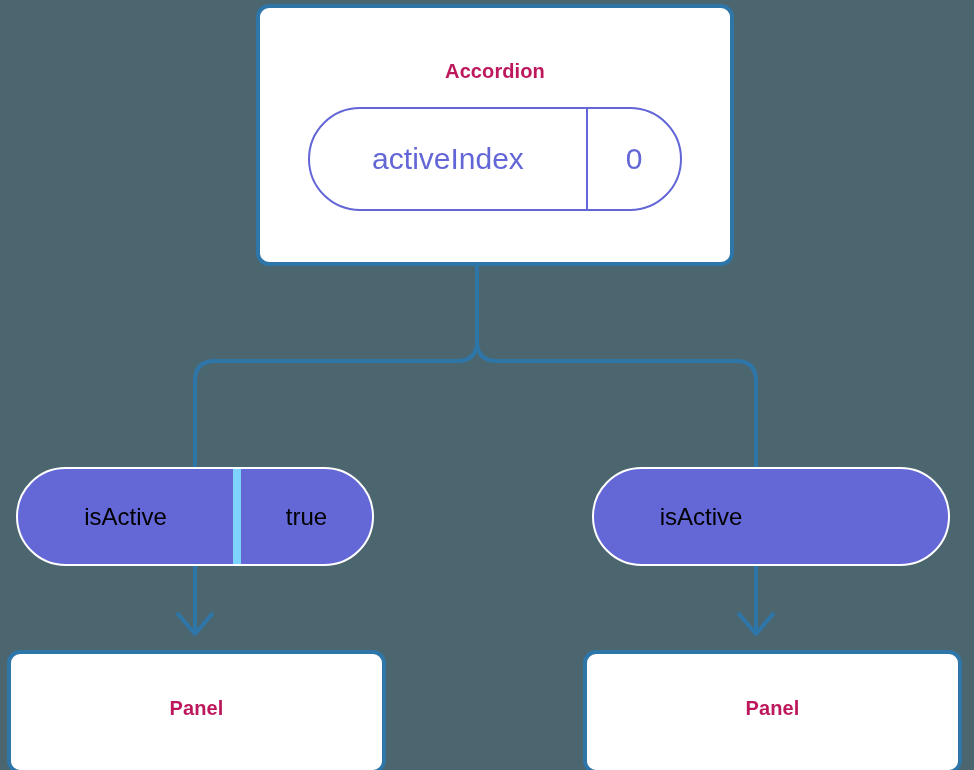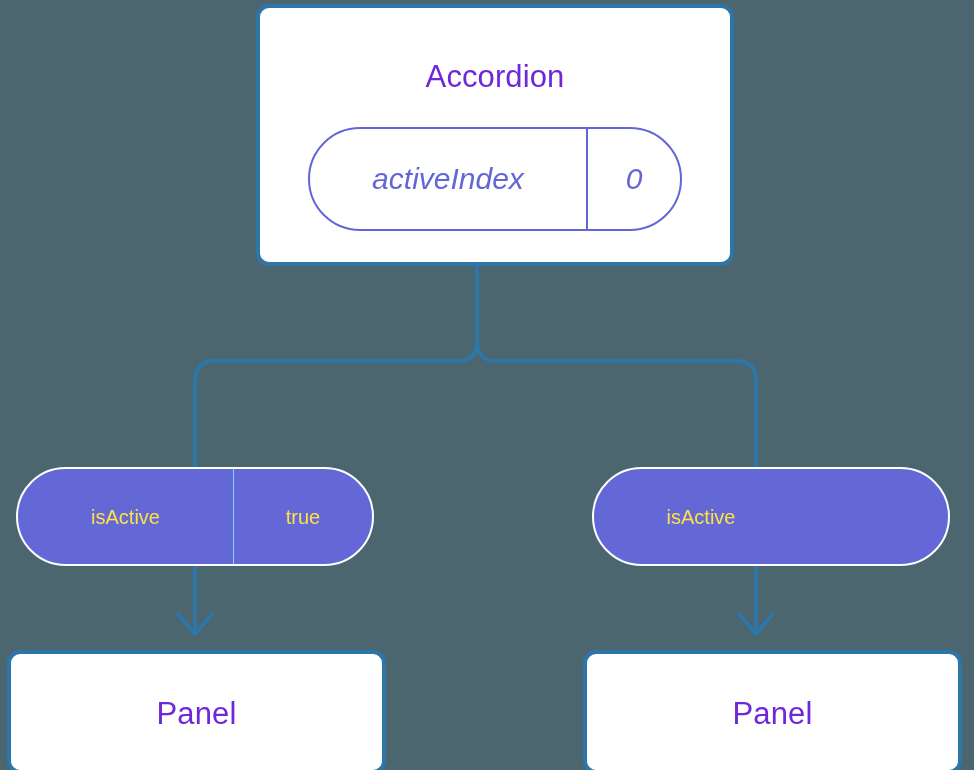--- a/index.html
+++ b/index.html
@@ -39,23 +39,23 @@
     box-sizing: border-box;
     background: #ffffff;
     border: 4px solid #2e76a8;
     border-radius: 13px;
     display: flex;
     flex-direction: column;
     align-items: center;
   }
 
   .card-title {
-    color: #6d28d9;
-    font-size: 31px;
-    font-weight: 400;
+    color: #be185d;
+    font-size: 20px;
+    font-weight: 700;
     letter-spacing: 0.1px;
     line-height: 1;
     white-space: nowrap;
   }
 
   
   #accordion-card {
     left: 256px;
     top: 4px;
     width: 478px;
@@ -90,51 +90,50 @@
     align-items: center;
     justify-content: center;
     box-sizing: border-box;
     white-space: nowrap;
     line-height: 1;
   }
 
   
   #active-index-pill {
     left: 308px;
-    top: 127px;
+    top: 107px;
     width: 374px;
     height: 104px;
     background: #ffffff;
     border: 2px solid #6366d6;
-    font-style: italic;
   }
   #active-index-pill .pill-cell {
     color: #6366d6;
     font-size: 30px;
   }
   #active-index-pill .pill-key   { width: 276px; }
   #active-index-pill .pill-value {
     flex: 1;
     border-left: 2px solid #6366d6;
   }
 
   
   .pill-filled {
     top: 467px;
     height: 99px;
     background: #6468d6;
     border: 2px solid #ffffff;
   }
   .pill-filled .pill-cell {
-    color: #fde047;
-    font-size: 20px;
+    color: #000000;
+    font-size: 24px;
   }
   .pill-filled .pill-value {
     flex: 1;
-    border-left: 1px solid #7dd3fc;
+    border-left: 8px solid #7dd3fc;
   }
 
   #is-active-pill-left  { left: 16px;  width: 358px; }
   #is-active-pill-left  .pill-key { width: 215px; }
 
   #is-active-pill-right { left: 592px; width: 358px; }
   #is-active-pill-right .pill-key { width: 214px; }
 </style>
 </head>
 <body>

